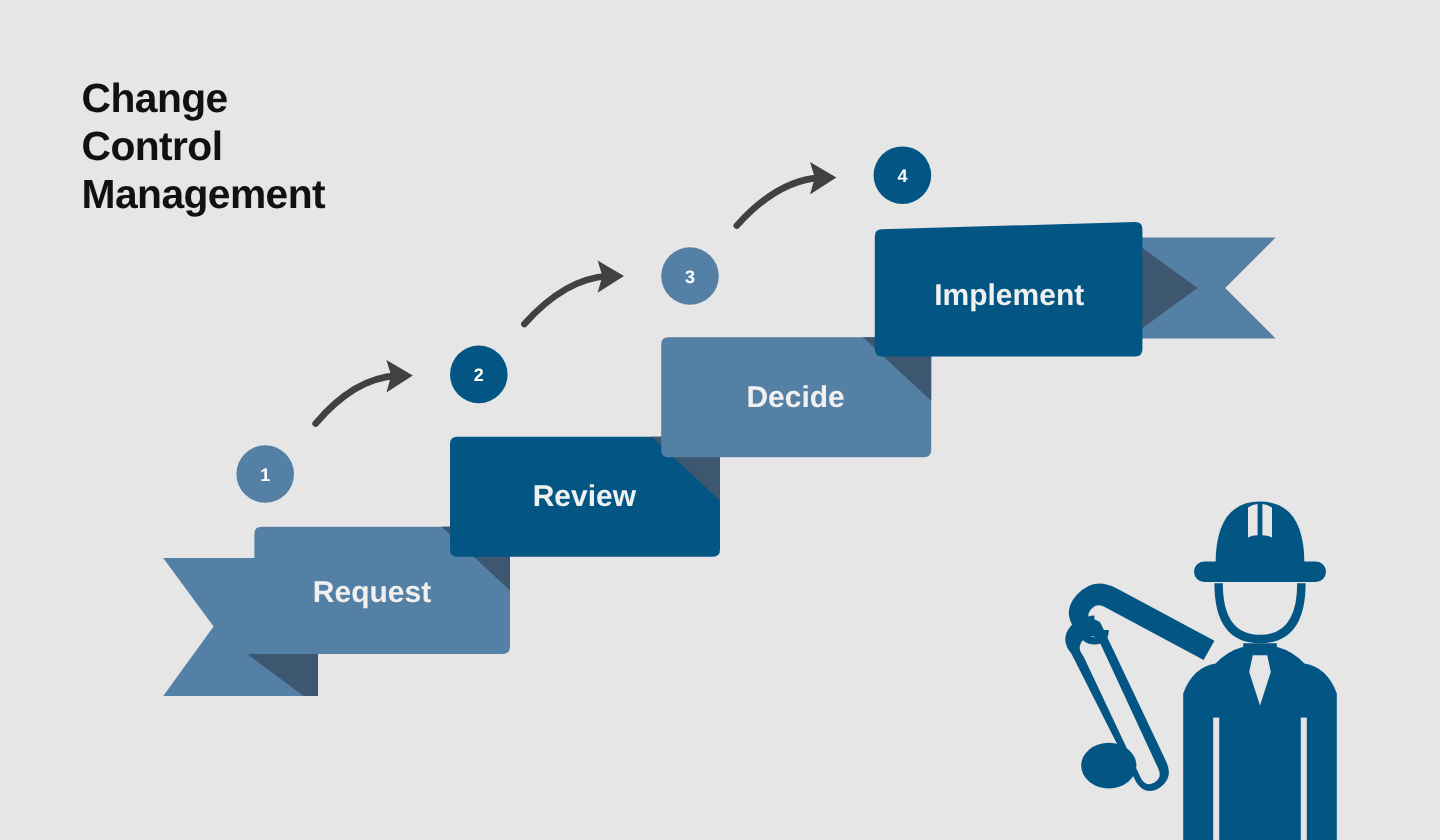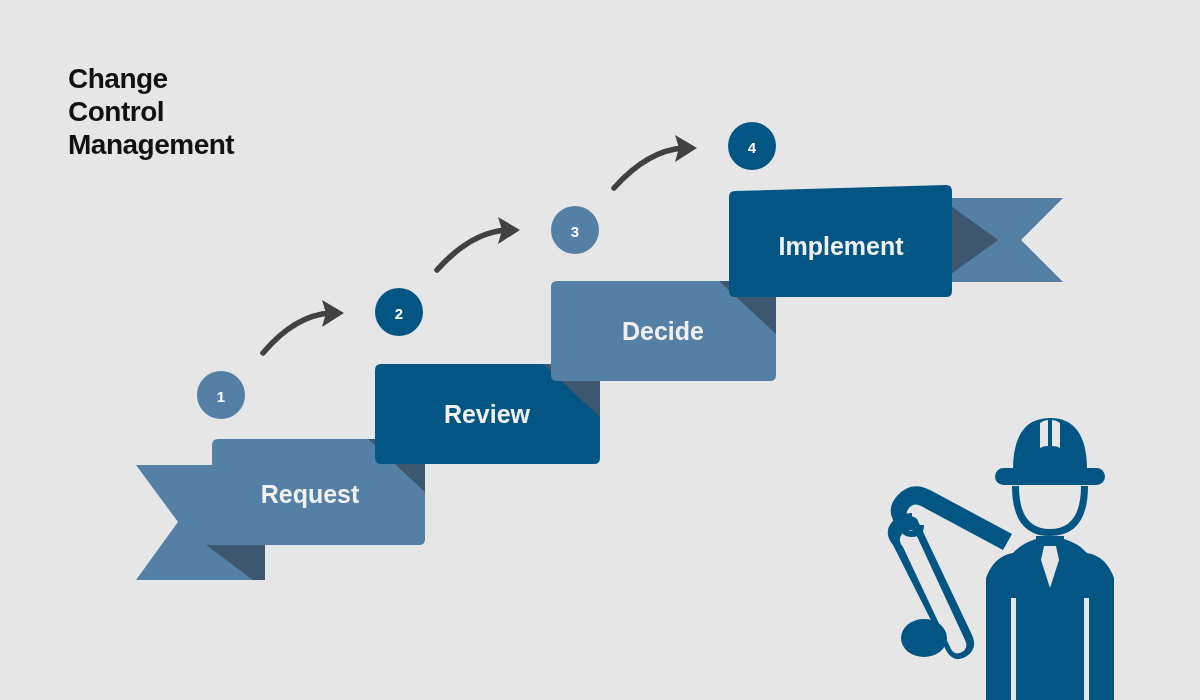--- a/index.html
+++ b/index.html
@@ -12,21 +12,21 @@
   }
   #stage {
     position:relative;
     width:1200px; height:700px;
     background:#e6e6e6;
   }
   
   #title {
     position:absolute;
     left:68px; top:62px;
-    font-size:28px;
+    font-size:34px;
     font-weight:bold;
     line-height:1.18;
     color:#111111;
     letter-spacing:-0.5px;
     white-space:pre-line;
   }
   
   #art {
     position:absolute;
     left:0; top:0;

